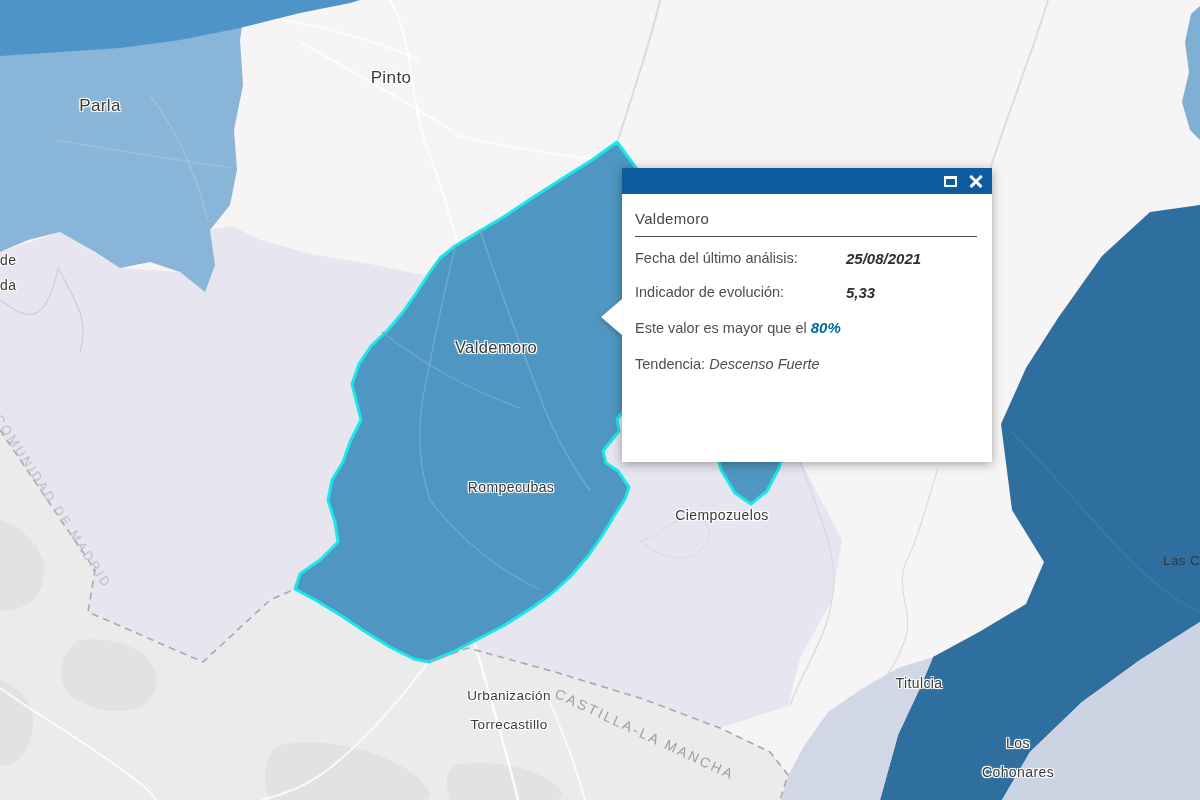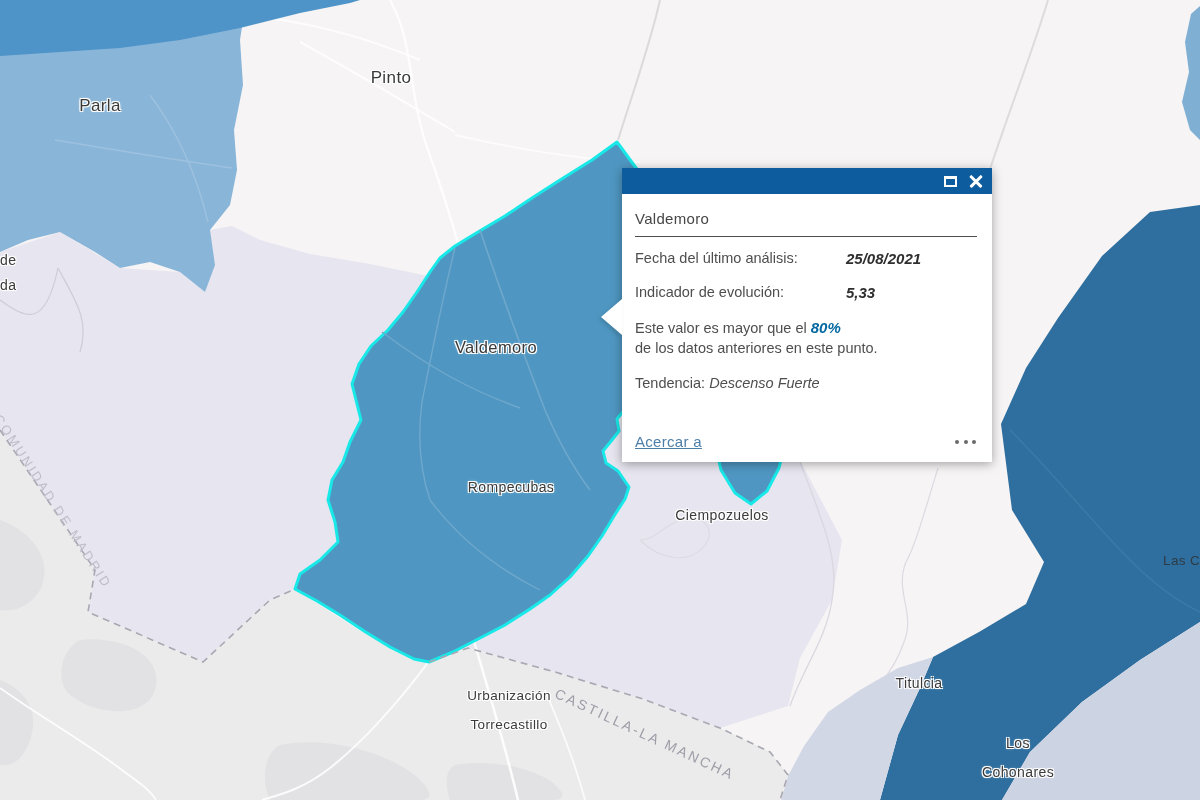--- a/index.html
+++ b/index.html
@@ -190,32 +190,23 @@
       </div>
 
       <div class="field-row">
         <span class="field-label">Indicador de evolución:</span>
         <span class="field-value">5,33</span>
       </div>
 
       <div id="note-block">
         <span>Este valor es mayor que el  </span>
         <span class="note-highlight">80%</span><br>
-        <span>de los datos anteriores en este punto.</span>
       </div>
 
       <div id="trend-row">
         <span>Tendencia: </span>
         <span class="trend-value">Descenso Fuerte</span>
       </div>
     </div>
 
-    <div id="popup-footer">
-      <a id="zoom-link">Acercar a</a>
-      <div id="more-options">
-        <i></i>
-          <i></i>
-          <i></i>
-      </div>
-    </div>
   </div>
 
 </div>
 
 </body></html>

